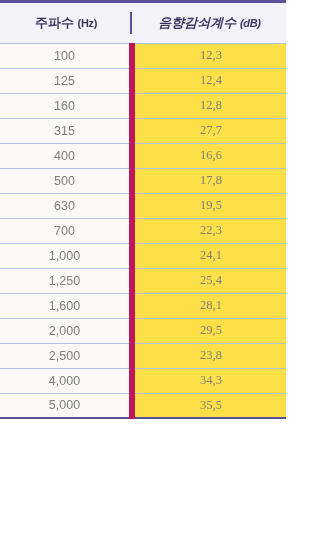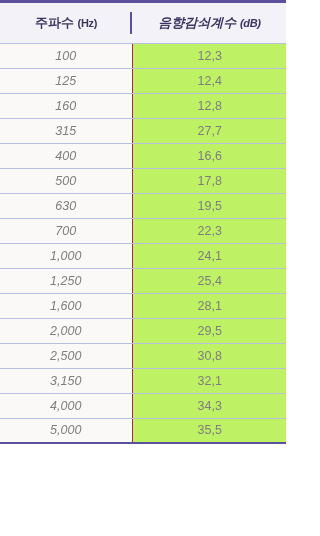--- a/index.html
+++ b/index.html
@@ -75,26 +75,26 @@
     padding: 0;
     font-size: 12.5px;
     color: #7e7e7e;
     text-align: center;
     vertical-align: middle;
     border-bottom: 1px solid #b8c0e0;
   }
   tbody td.cell-freq {
     width: 131px;
     background: #faf9f7;
-    border-right: 1px solid #be185d;
-    font-style: italic;
+    border-right: 6px solid #be185d;
   }
   tbody td.cell-atten {
     width: 155px;
-    background: #bef264;
+    background: #fde047;
+    font-family: Liberation Serif, serif;
   }
   tbody tr.data-row:last-child td {
     border-bottom: 2px solid #5b519b;
   }
 </style>
 </head>
 <body>
 
 <div class="table-wrap">
   <table class="data-table">
@@ -154,25 +154,21 @@
         <tr class="data-row">
           <td class="cell-freq">1,600</td>
           <td class="cell-atten">28,1</td>
         </tr>
         <tr class="data-row">
           <td class="cell-freq">2,000</td>
           <td class="cell-atten">29,5</td>
         </tr>
         <tr class="data-row">
           <td class="cell-freq">2,500</td>
-          <td class="cell-atten">30,8</td>
-        </tr>
-        <tr class="data-row">
-          <td class="cell-freq">3,150</td>
-          <td class="cell-atten">32,1</td>
+          <td class="cell-atten">23,8</td>
         </tr>
         <tr class="data-row">
           <td class="cell-freq">4,000</td>
           <td class="cell-atten">34,3</td>
         </tr>
         <tr class="data-row">
           <td class="cell-freq">5,000</td>
           <td class="cell-atten">35,5</td>
         </tr>
       </tbody>

